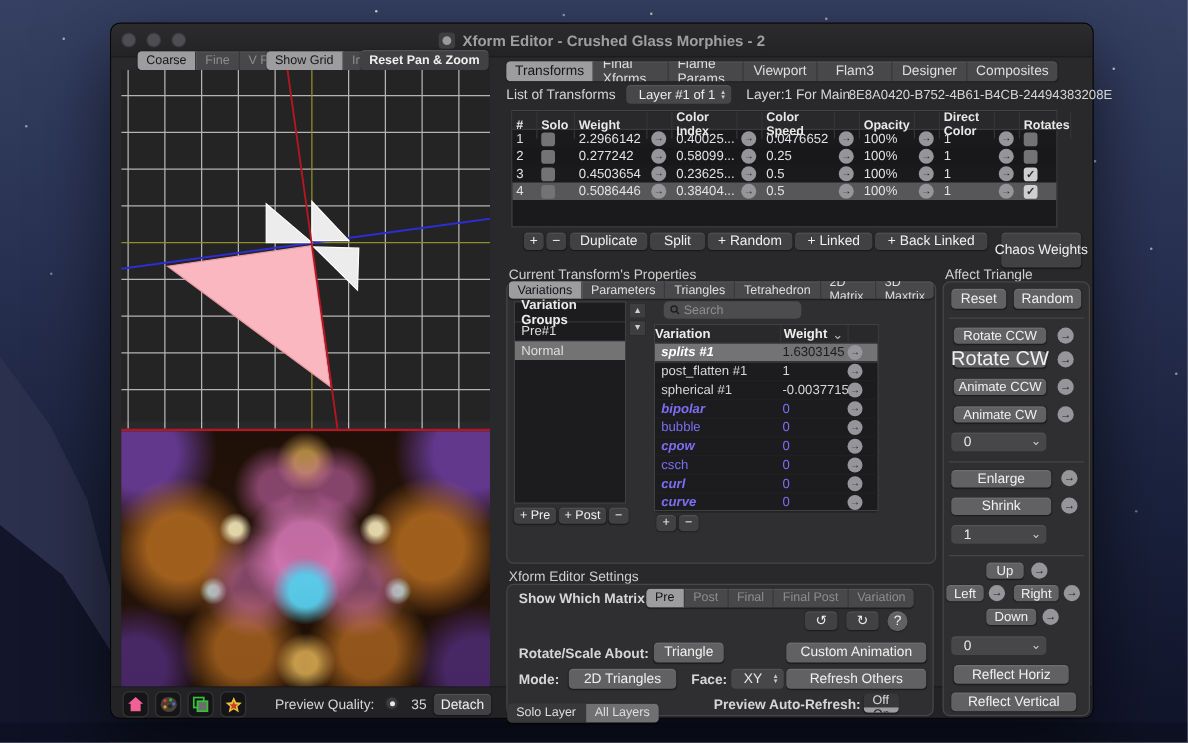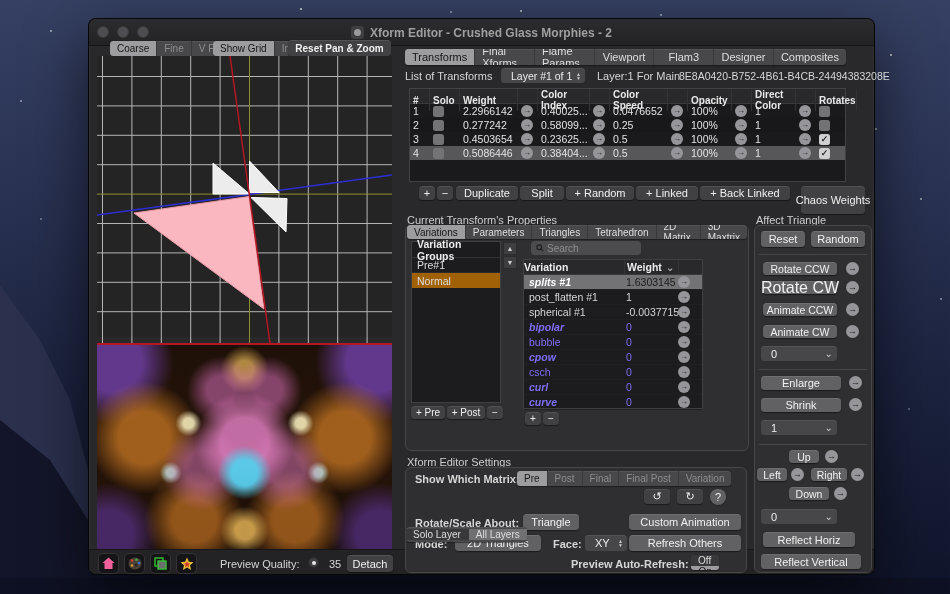--- a/index.html
+++ b/index.html
@@ -454,21 +454,21 @@
     <span style="flex:1">Parameters</span>
     <span style="flex:1">Triangles</span>
     <span style="flex:1">Tetrahedron</span>
     <span style="flex:1">2D Matrix</span>
     <span style="flex:1">3D Maxtrix</span>
   </div>
 
   <div class="well abs" style="left:322px; top:222px; width:90px; height:162px;">
     <div style="height:16px; display:flex; align-items:center; padding-left:5px; font-size:10.5px; font-weight:bold; color:#ececec; border-bottom:1px solid #333335;">Variation Groups</div>
     <div style="height:15px; display:flex; align-items:center; padding-left:5px; font-size:10.5px; border-bottom:1px solid #2a2a2c;">Pre#1</div>
-    <div style="height:15px; display:flex; align-items:center; padding-left:5px; font-size:10.5px; background:#a16207;">Normal</div>
+    <div style="height:15px; display:flex; align-items:center; padding-left:5px; font-size:10.5px; background:#737373;">Normal</div>
   </div>
   <div class="scrbtn abs" style="left:414px; top:223px;">
       <span>▲</span>
     </div>
   <div class="scrbtn abs" style="left:414px; top:237px;">
       <span>▼</span>
     </div>
   <div class="btn btn-dark abs" style="left:322px; top:387px; width:34px; height:13px; font-size:10px;">+ Pre</div>
   <div class="btn btn-dark abs" style="left:358px; top:387px; width:38px; height:13px; font-size:10px;">+ Post</div>
   <div class="btn btn-dark abs" style="left:398px; top:387px; width:16px; height:13px; font-size:10px;">−</div>
@@ -601,21 +601,21 @@
   <div class="btn abs" style="left:366px; top:516px; width:86px; height:16px;">2D Triangles</div>
   <span class="lbl abs" style="left:464px; top:519px; font-weight:bold;">Face:</span>
   <div class="sel abs" style="left:496px; top:516px; width:42px; height:16px;">
     <span>XY</span>
     <span class="chev" style="display:flex; flex-direction:column; font-size:5px; line-height:4px;">
       <i style="font-style:normal">▲</i>
         <i style="font-style:normal">▼</i>
     </span>
   </div>
   <div class="btn abs" style="left:540px; top:516px; width:112px; height:16px;">Refresh Others</div>
-  <div class="seg abs" style="left:317px; top:508px; height:15px;align-items:center;">
+  <div class="seg abs" style="left:317px; top:544px; height:15px;">
     <span style="background:#38383a;">Solo Layer</span>
     <span style="background:#707072;">All Layers</span>
   </div>
   <span class="lbl abs" style="left:482px; top:539px; font-weight:bold;">Preview Auto-Refresh:</span>
   <div class="seg abs" style="left:602px; top:536px; height:15px;flex-direction:column;">
     <span style="background:#38383a;">Off</span>
     <span class="on">On</span>
   </div>
 
   <span class="sect abs" style="left:667px; top:195px;">Affect Triangle</span>

